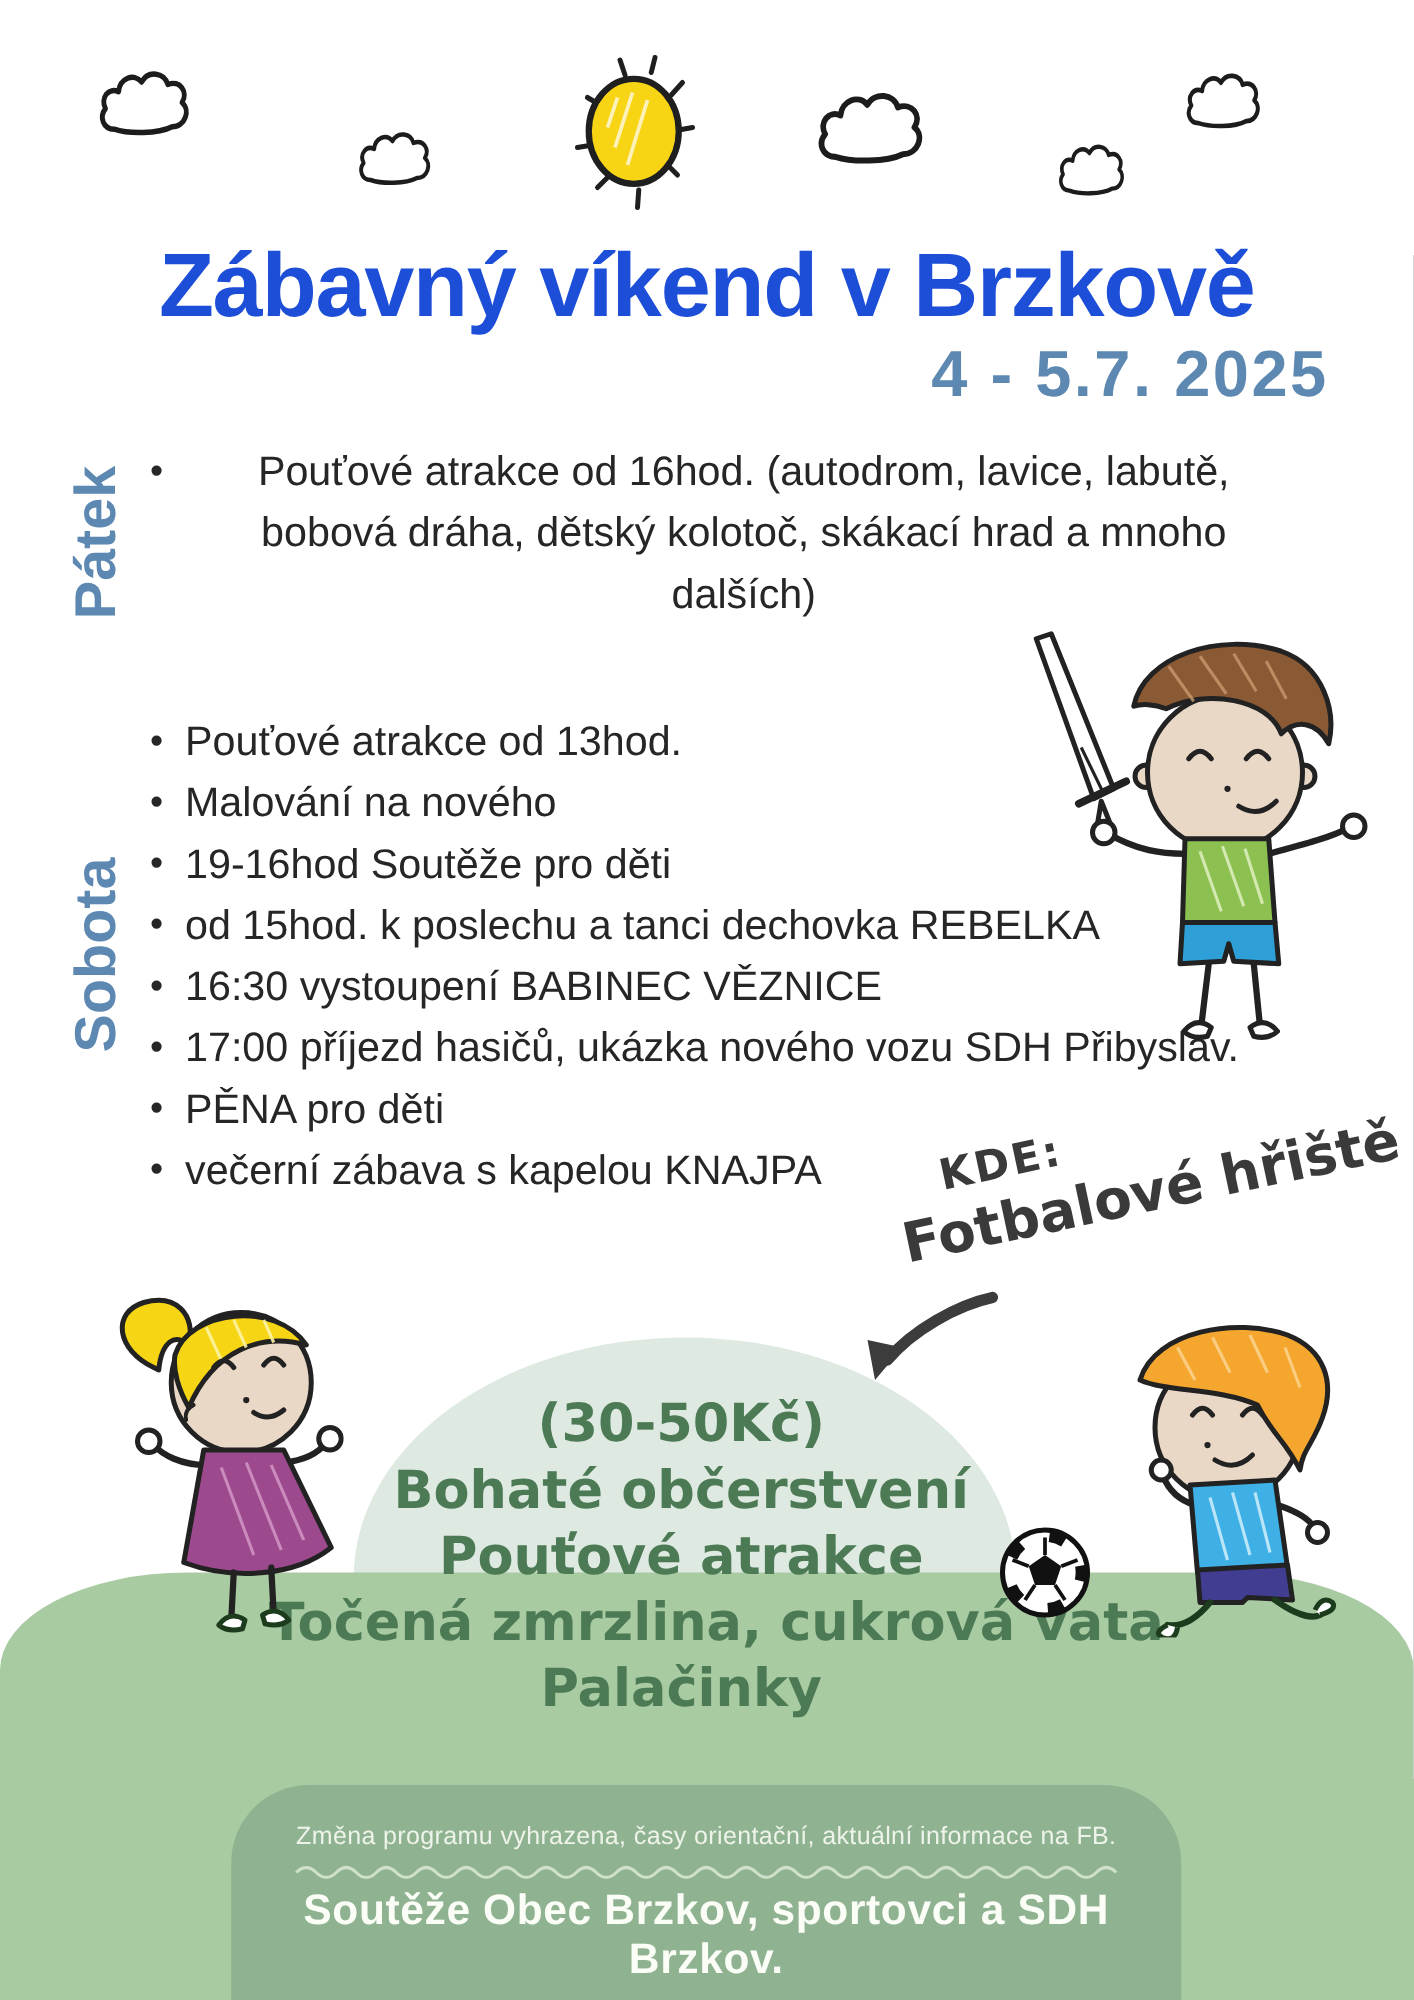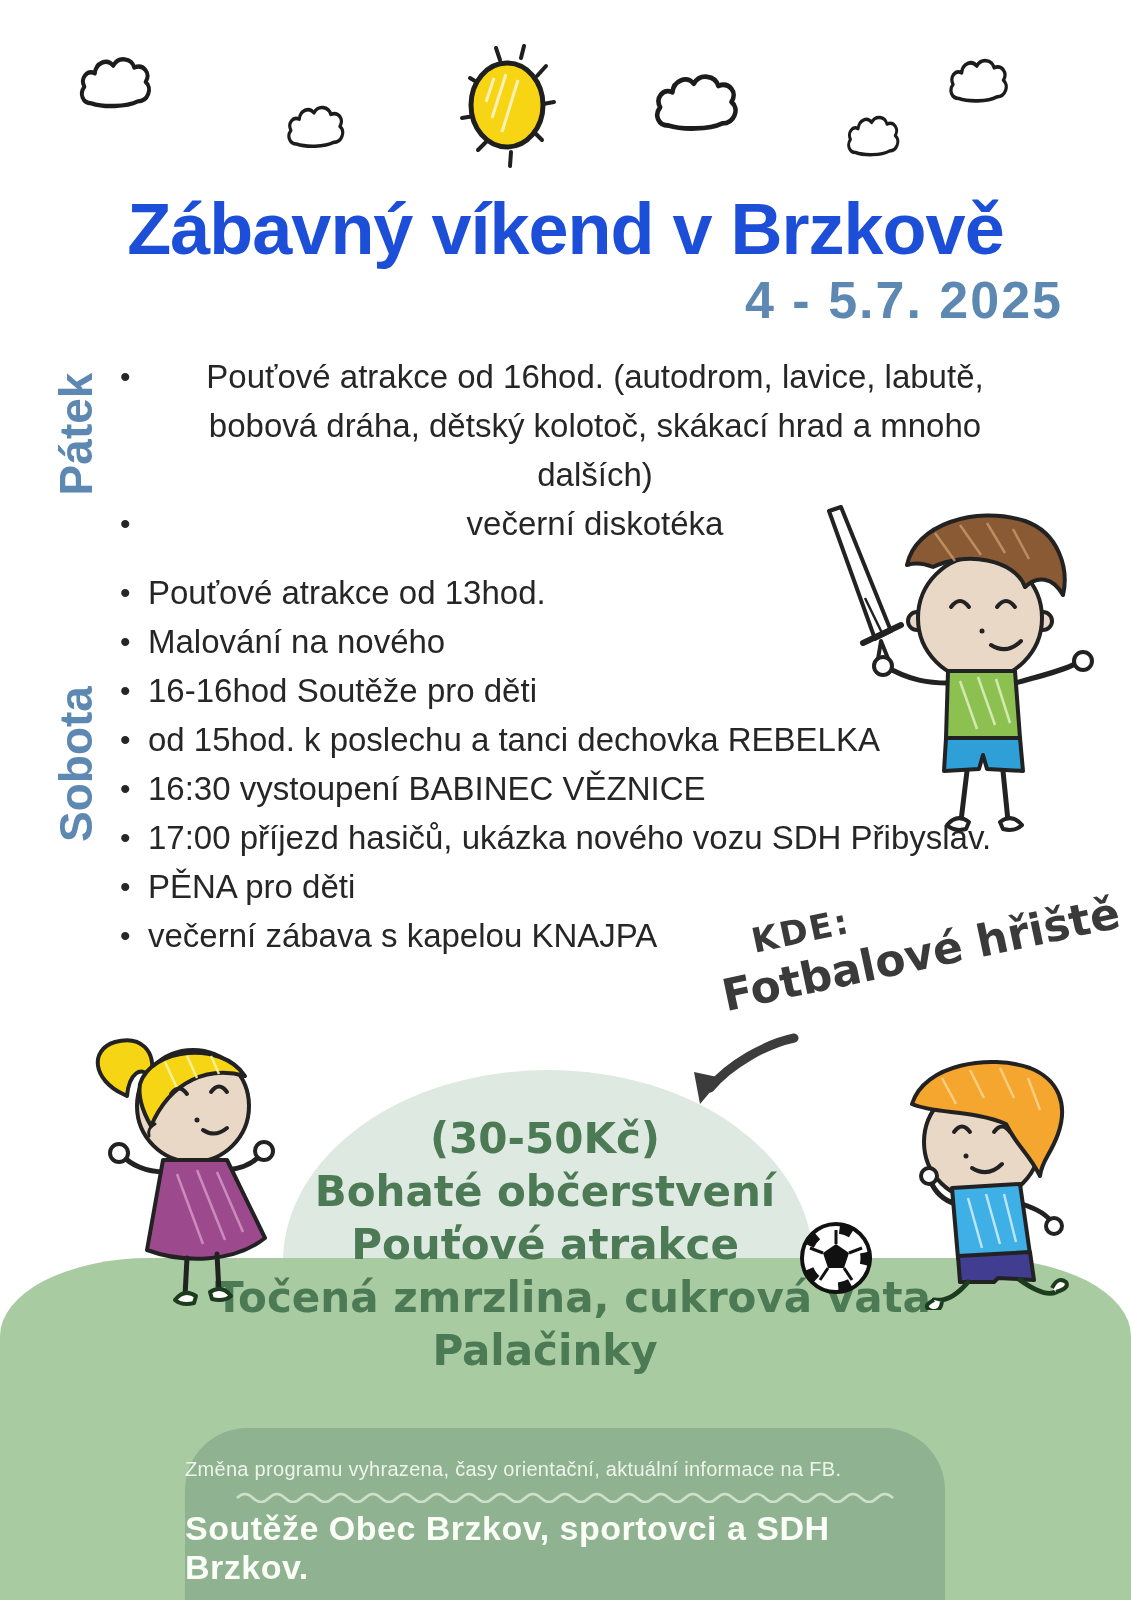--- a/index.html
+++ b/index.html
@@ -60,21 +60,21 @@
     left:215px;top:1112px;width:660px;text-align:center;
     font-size:42px;line-height:53px;color:#4c7a55;font-weight:bold;
     font-family:"DejaVu Sans",sans-serif;
   }
   .hill-text div{white-space:nowrap;}
 
   
   .footer-box{
     left:185px;top:1428px;width:760px;height:172px;
     background:#8fb291;border-radius:62px 62px 0 0;
-    color:#f4f8f1;
+    text-align:center;color:#f4f8f1;
   }
   .footer-note{margin-top:30px;font-size:20px;letter-spacing:.3px;color:#eef4ea;}
   .footer-wave{margin:10px auto 6px auto;}
   .footer-org{font-size:34px;color:#fbfdf7;font-weight:bold;letter-spacing:.5px;}
 </style>
 </head>
 <body>
 
 <div class="page">
 
@@ -119,28 +119,27 @@
       <line x1="70" y1="36" x2="54" y2="88"></line>
     </g>
   </svg>
 
   <div class="abs title">Zábavný víkend v Brzkově</div>
   <div class="abs date">4 - 5.7. 2025</div>
 
   <div class="abs day-label friday-label">Pátek</div>
   <ul class="abs list friday-list">
     <li>Pouťové atrakce od 16hod. (autodrom, lavice, labutě, bobová dráha, dětský kolotoč, skákací hrad a mnoho dalších)</li>
-    <li>večerní diskotéka</li>
   </ul>
 
   <div class="abs day-label saturday-label">Sobota</div>
   <ul class="abs list saturday-list">
     <li>Pouťové atrakce od 13hod.</li>
     <li>Malování na nového</li>
-    <li>16-16hod Soutěže pro děti</li>
+    <li>19-16hod Soutěže pro děti</li>
     <li>od 15hod. k poslechu a tanci dechovka REBELKA</li>
     <li>16:30 vystoupení BABINEC VĚZNICE</li>
     <li>17:00 příjezd hasičů, ukázka nového vozu SDH Přibyslav.</li>
     <li>PĚNA pro děti</li>
     <li>večerní zábava s kapelou KNAJPA</li>
   </ul>
 
   <svg class="abs" style="left:815px;top:503px" width="280" height="336" viewBox="0 0 280 336">
 
     <path d="M14 8 L26 4 L76 128 L60 136 Z" fill="#ffffff" stroke="#222" stroke-width="4" stroke-linejoin="round"></path>

